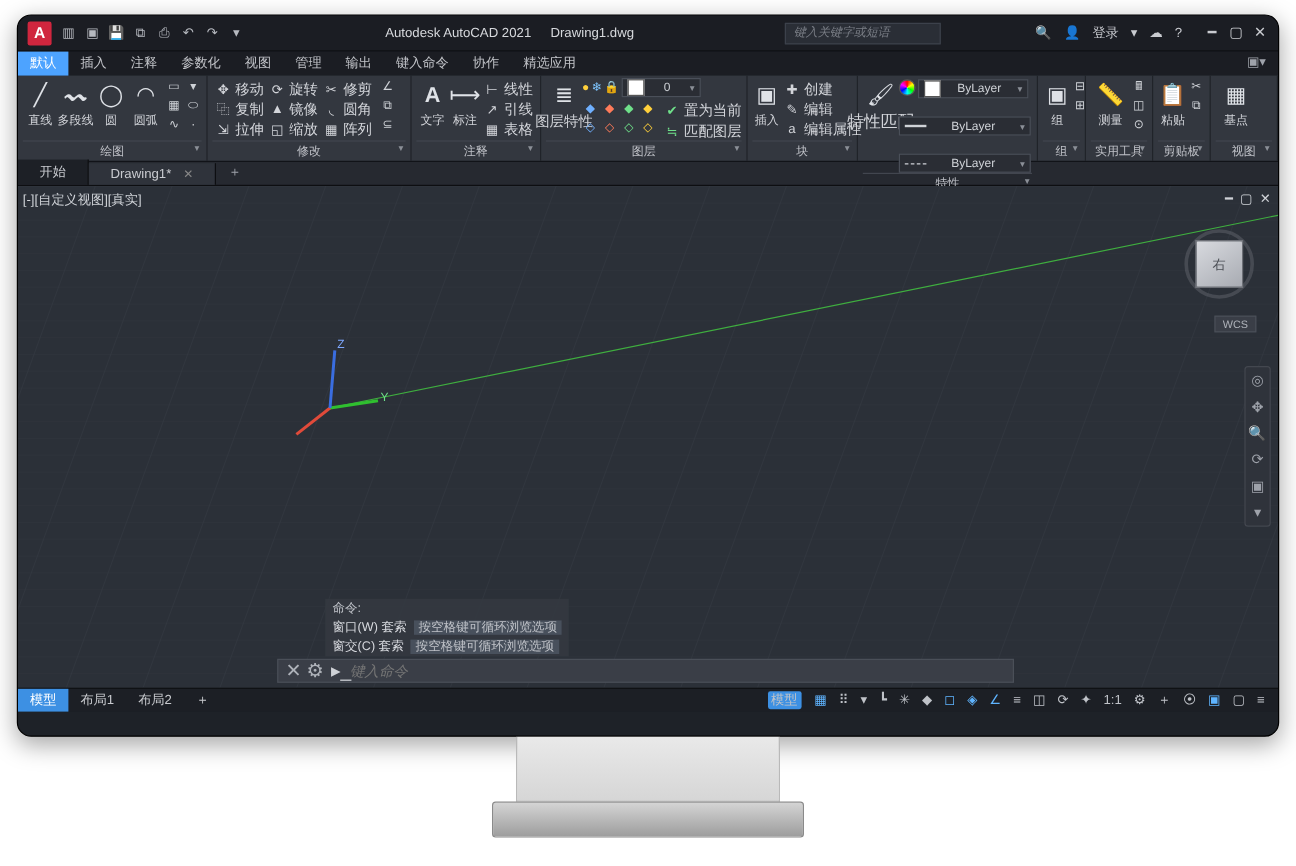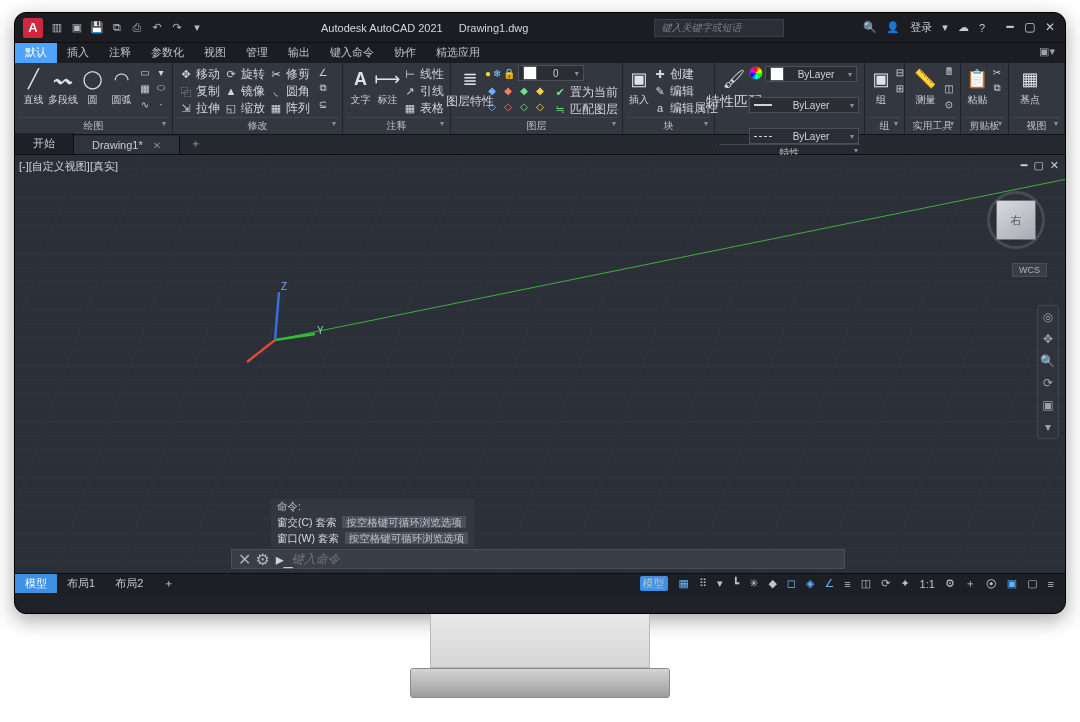--- a/index.html
+++ b/index.html
@@ -486,22 +486,22 @@
       <div>◎</div>
       <div>✥</div>
       <div>🔍</div>
       <div>⟳</div>
       <div>▣</div>
       <div>▾</div>
     </div>
 
     <div class="cmd-history">
       <div>命令:</div>
+      <div><span class="opt">窗口(W) 套索</span>&nbsp;&nbsp;<span style="background:#48505c;padding:0 4px;">按空格键可循环浏览选项</span></div>
       <div><span class="opt">窗交(C) 套索</span>&nbsp;&nbsp;<span style="background:#48505c;padding:0 4px;">按空格键可循环浏览选项</span></div>
-      <div><span class="opt">窗口(W) 套索</span>&nbsp;&nbsp;<span style="background:#48505c;padding:0 4px;">按空格键可循环浏览选项</span></div>
     </div>
 
     <div class="cmdline">
       <div class="handle">
         <span>✕</span>
         <span>⚙</span>
       </div>
       <div class="prompt">▸_</div>
       <input placeholder="键入命令" style="">
     </div>

